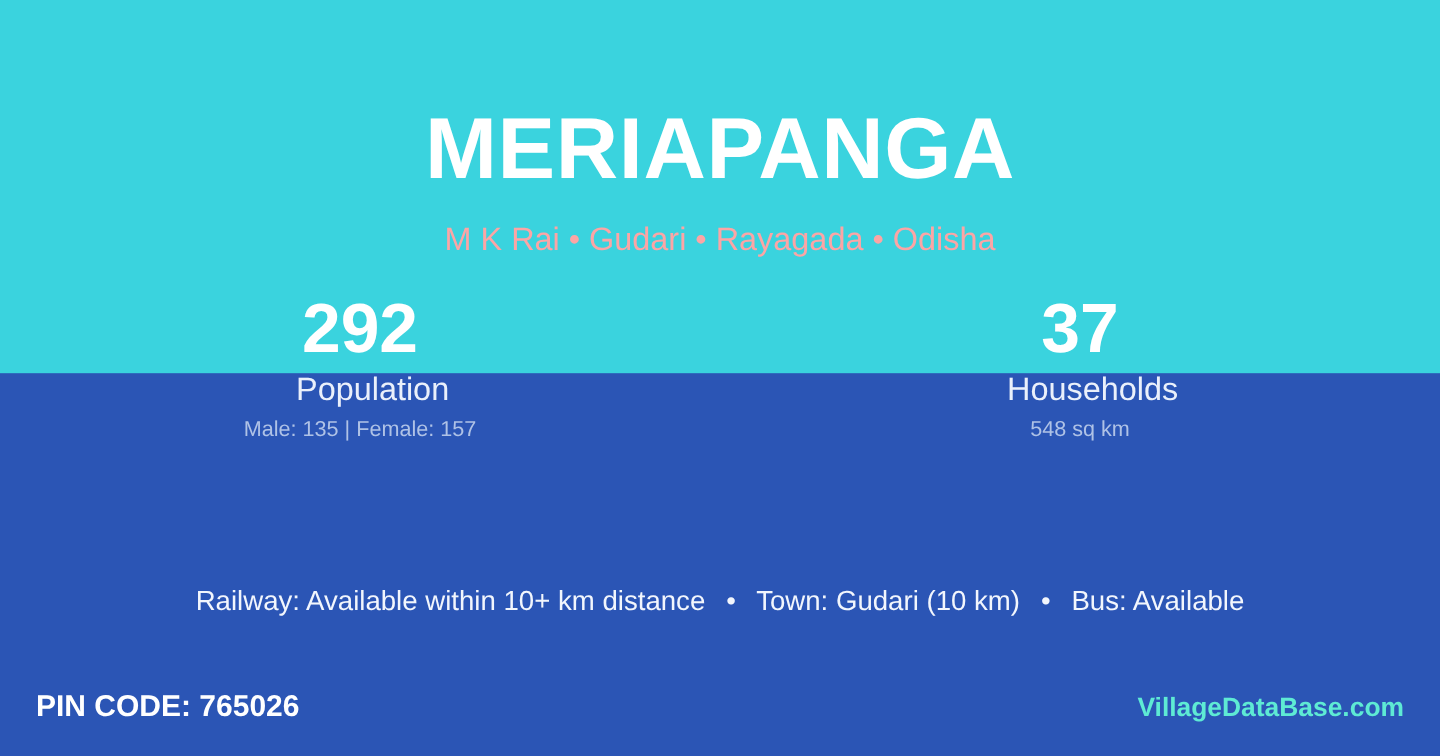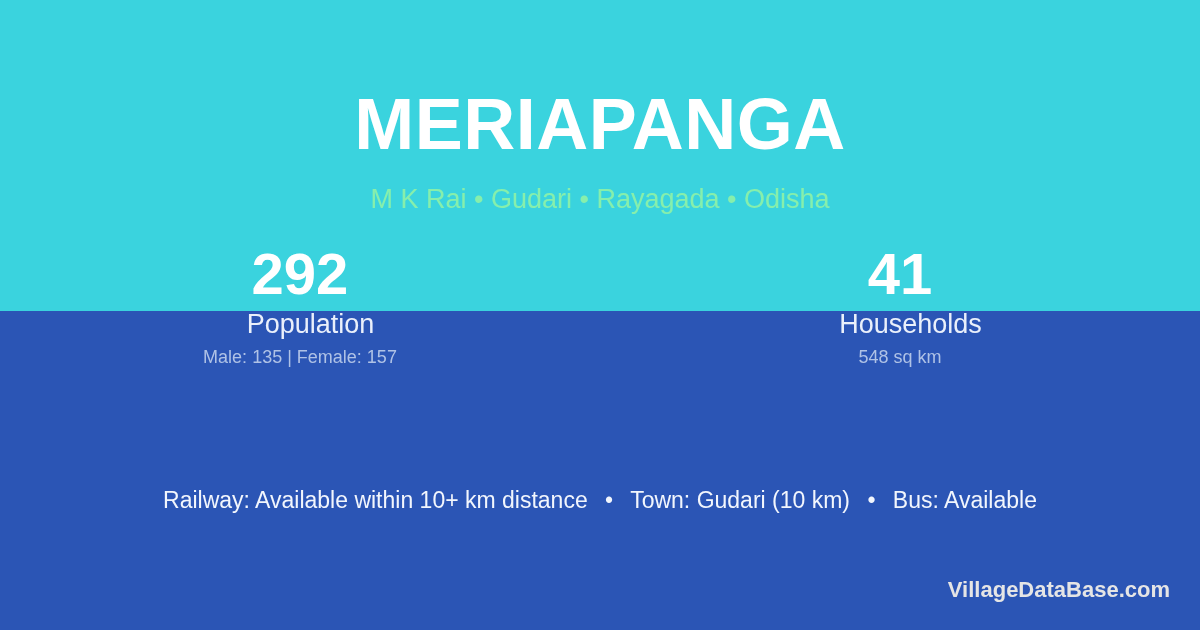--- a/index.html
+++ b/index.html
@@ -60,21 +60,21 @@
   .village-subtitle {
     margin: 0;
     padding: 0;
     position: absolute;
     top: 183px;
     left: 0;
     width: 1200px;
     font-size: 27px;
     line-height: 32px;
     font-weight: normal;
-    color: #86efac;
+    color: #fca5a5;
     white-space: nowrap;
   }
 
   
   .stats-row {
     position: absolute;
     left: 0;
     top: 243px;
     width: 1200px;
     display: flex;
@@ -155,21 +155,21 @@
     white-space: nowrap;
   }
 
   .brand {
     position: absolute;
     right: 30px;
     top: 18px;
     font-size: 22px;
     line-height: 28px;
     font-weight: bold;
-    color: #e5e5e5;
+    color: #5eead4;
     white-space: nowrap;
   }
 </style>
 </head>
 <body>
 
 <div class="card">
 
   <div class="top-band"></div>
 
@@ -180,33 +180,34 @@
 
   <div class="stats-row">
 
     <div class="stat">
       <span class="stat-value">292</span>
       <span class="stat-label">Population</span>
       <span class="stat-sub">Male: 135 | Female: 157</span>
     </div>
 
     <div class="stat">
-      <span class="stat-value">41</span>
+      <span class="stat-value">37</span>
       <span class="stat-label">Households</span>
       <span class="stat-sub">548 sq km</span>
     </div>
 
 
   </div>
 
   <div class="infra-row">
     <span>Railway: Available within 10+ km distance</span>
     <span class="infra-sep">•</span>
     <span>Town: Gudari (10 km)</span>
     <span class="infra-sep">•</span>
     <span>Bus: Available</span>
   </div>
 
   <div class="footer">
+    <div class="pin-code">PIN CODE: 765026</div>
     <div class="brand">VillageDataBase.com</div>
   </div>
 
 </div>
 
 </body></html>

